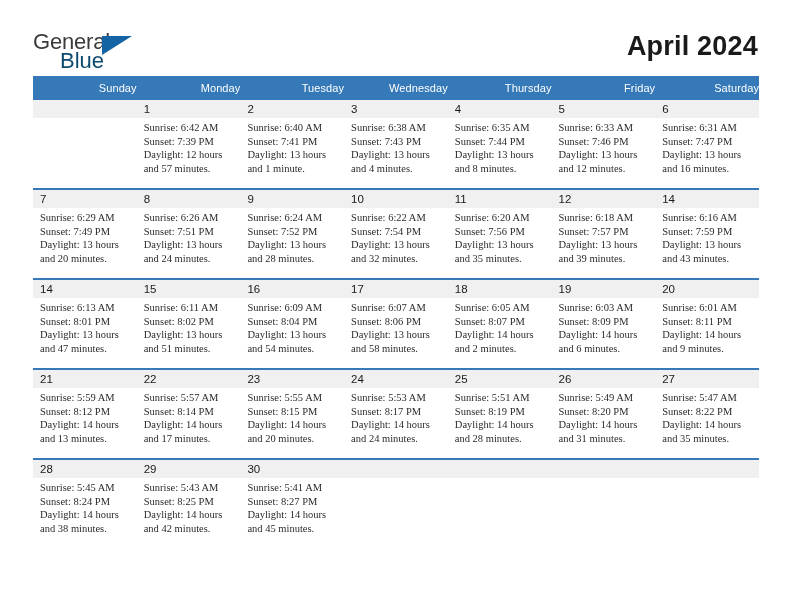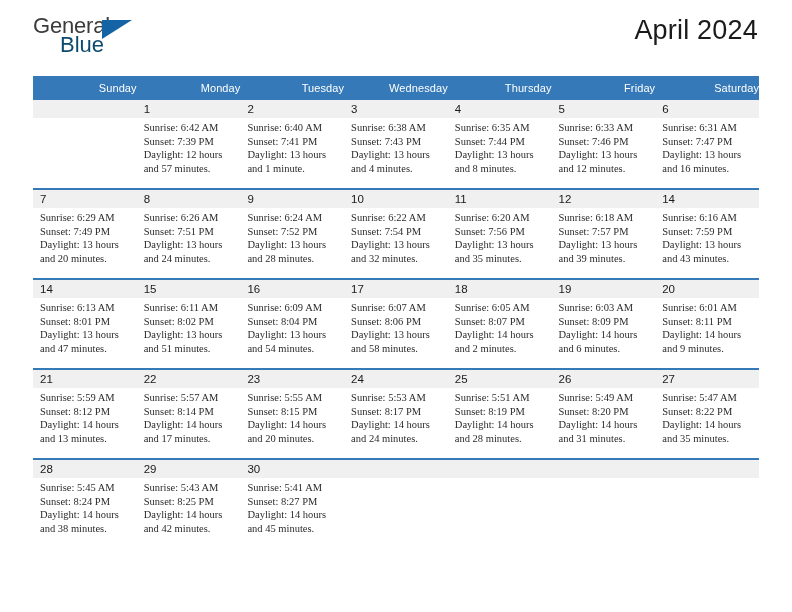--- a/index.html
+++ b/index.html
@@ -13,21 +13,21 @@
     position: relative;
     width: 792px; height: 612px;
     padding: 0 33px;
   }
 
   
   .topbar {
     display: flex;
     justify-content: space-between;
     align-items: flex-start;
-    padding-top: 15px;
+    padding-top: 31px;
     height: 72px;
   }
   .logo {
     position: relative;
     width: 112px;
     height: 46px;
     line-height: 1;
     user-select: none;
   }
   .logo-general {
@@ -48,21 +48,21 @@
     left: 69px;
     top: 5px;
     width: 0; height: 0;
     border-left: 30px solid #1464a5;
     border-bottom: 19px solid transparent;
   }
   .titles { text-align: right; padding-right: 1px; }
   .cal-title {
     font-size: 27px;
     color: #1a1a1a;
-    font-weight: 400;
+    font-weight: 700;
     letter-spacing: 0.2px;
     line-height: 1.15;
   }
   .cal-subtitle {
     font-size: 14.5px;
     color: #1a1a1a;
     margin-top: 11px;
     letter-spacing: 0.1px;
   }
 

